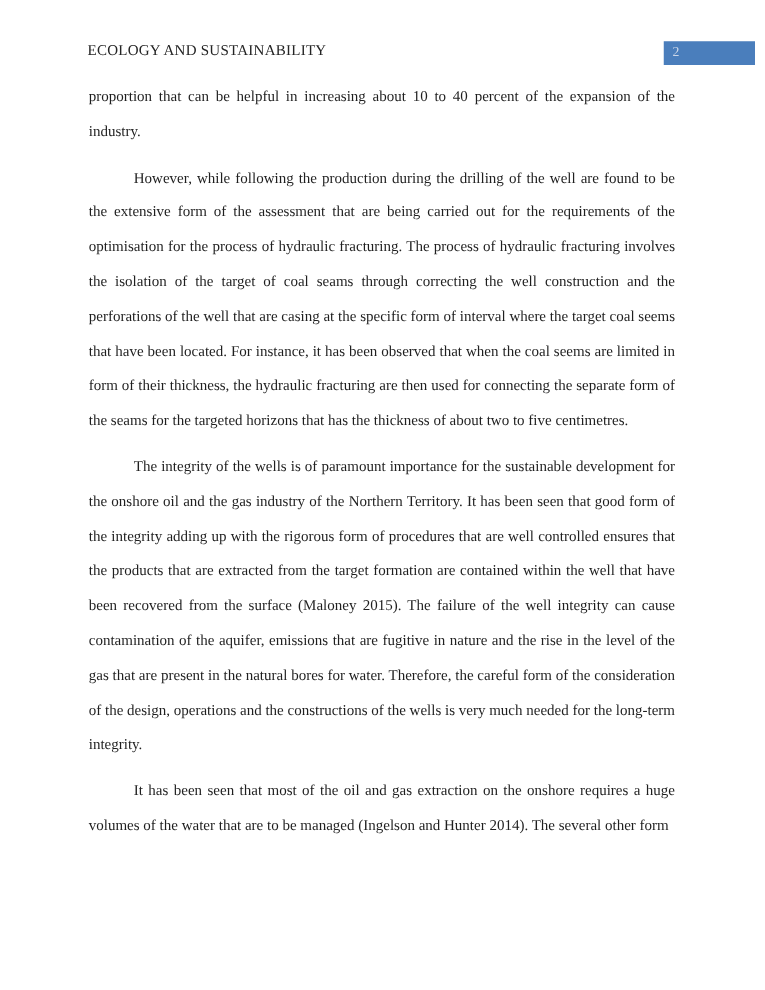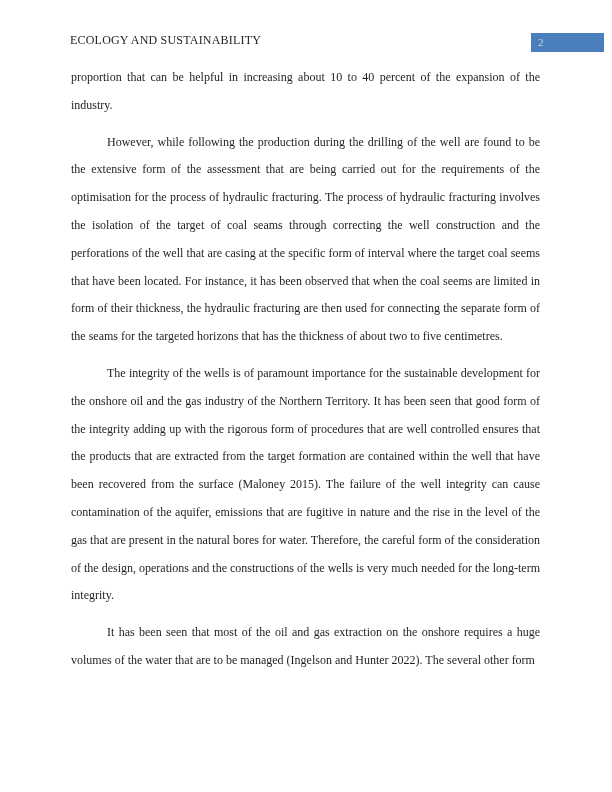--- a/index.html
+++ b/index.html
@@ -73,16 +73,16 @@
     <span class="running-head">ECOLOGY AND SUSTAINABILITY</span>
     <span class="page-number-field">
       <span class="num">2</span>
     </span>
   </div>
 
   <div class="body-text">
     <p>proportion that can be helpful in increasing about 10 to 40 percent of the expansion of the industry.</p>
     <p class="indent">However, while following the production during the drilling of the well are found to be the extensive form of the assessment that are being carried out for the requirements of the optimisation for the process of hydraulic fracturing. The process of hydraulic fracturing involves the isolation of the target of coal seams through correcting the well construction and the perforations of the well that are casing at the specific form of interval where the target coal seems that have been located. For instance, it has been observed that when the coal seems are limited in form of their thickness, the hydraulic fracturing are then used for connecting the separate form of the seams for the targeted horizons that has the thickness of about two to five centimetres.</p>
     <p class="indent">The integrity of the wells is of paramount importance for the sustainable development for the onshore oil and the gas industry of the Northern Territory. It has been seen that good form of the integrity adding up with the rigorous form of procedures that are well controlled ensures that the products that are extracted from the target formation are contained within the well that have been recovered from the surface (Maloney 2015). The failure of the well integrity can cause contamination of the aquifer, emissions that are fugitive in nature and the rise in the level of the gas that are present in the natural bores for water. Therefore, the careful form of the consideration of the design, operations and the constructions of the wells is very much needed for the long-term integrity.</p>
-    <p class="indent">It has been seen that most of the oil and gas extraction on the onshore requires a huge volumes of the water that are to be managed (Ingelson and Hunter 2022). The several other form</p>
+    <p class="indent">It has been seen that most of the oil and gas extraction on the onshore requires a huge volumes of the water that are to be managed (Ingelson and Hunter 2014). The several other form</p>
   </div>
 
 </div>
 
 </body></html>

